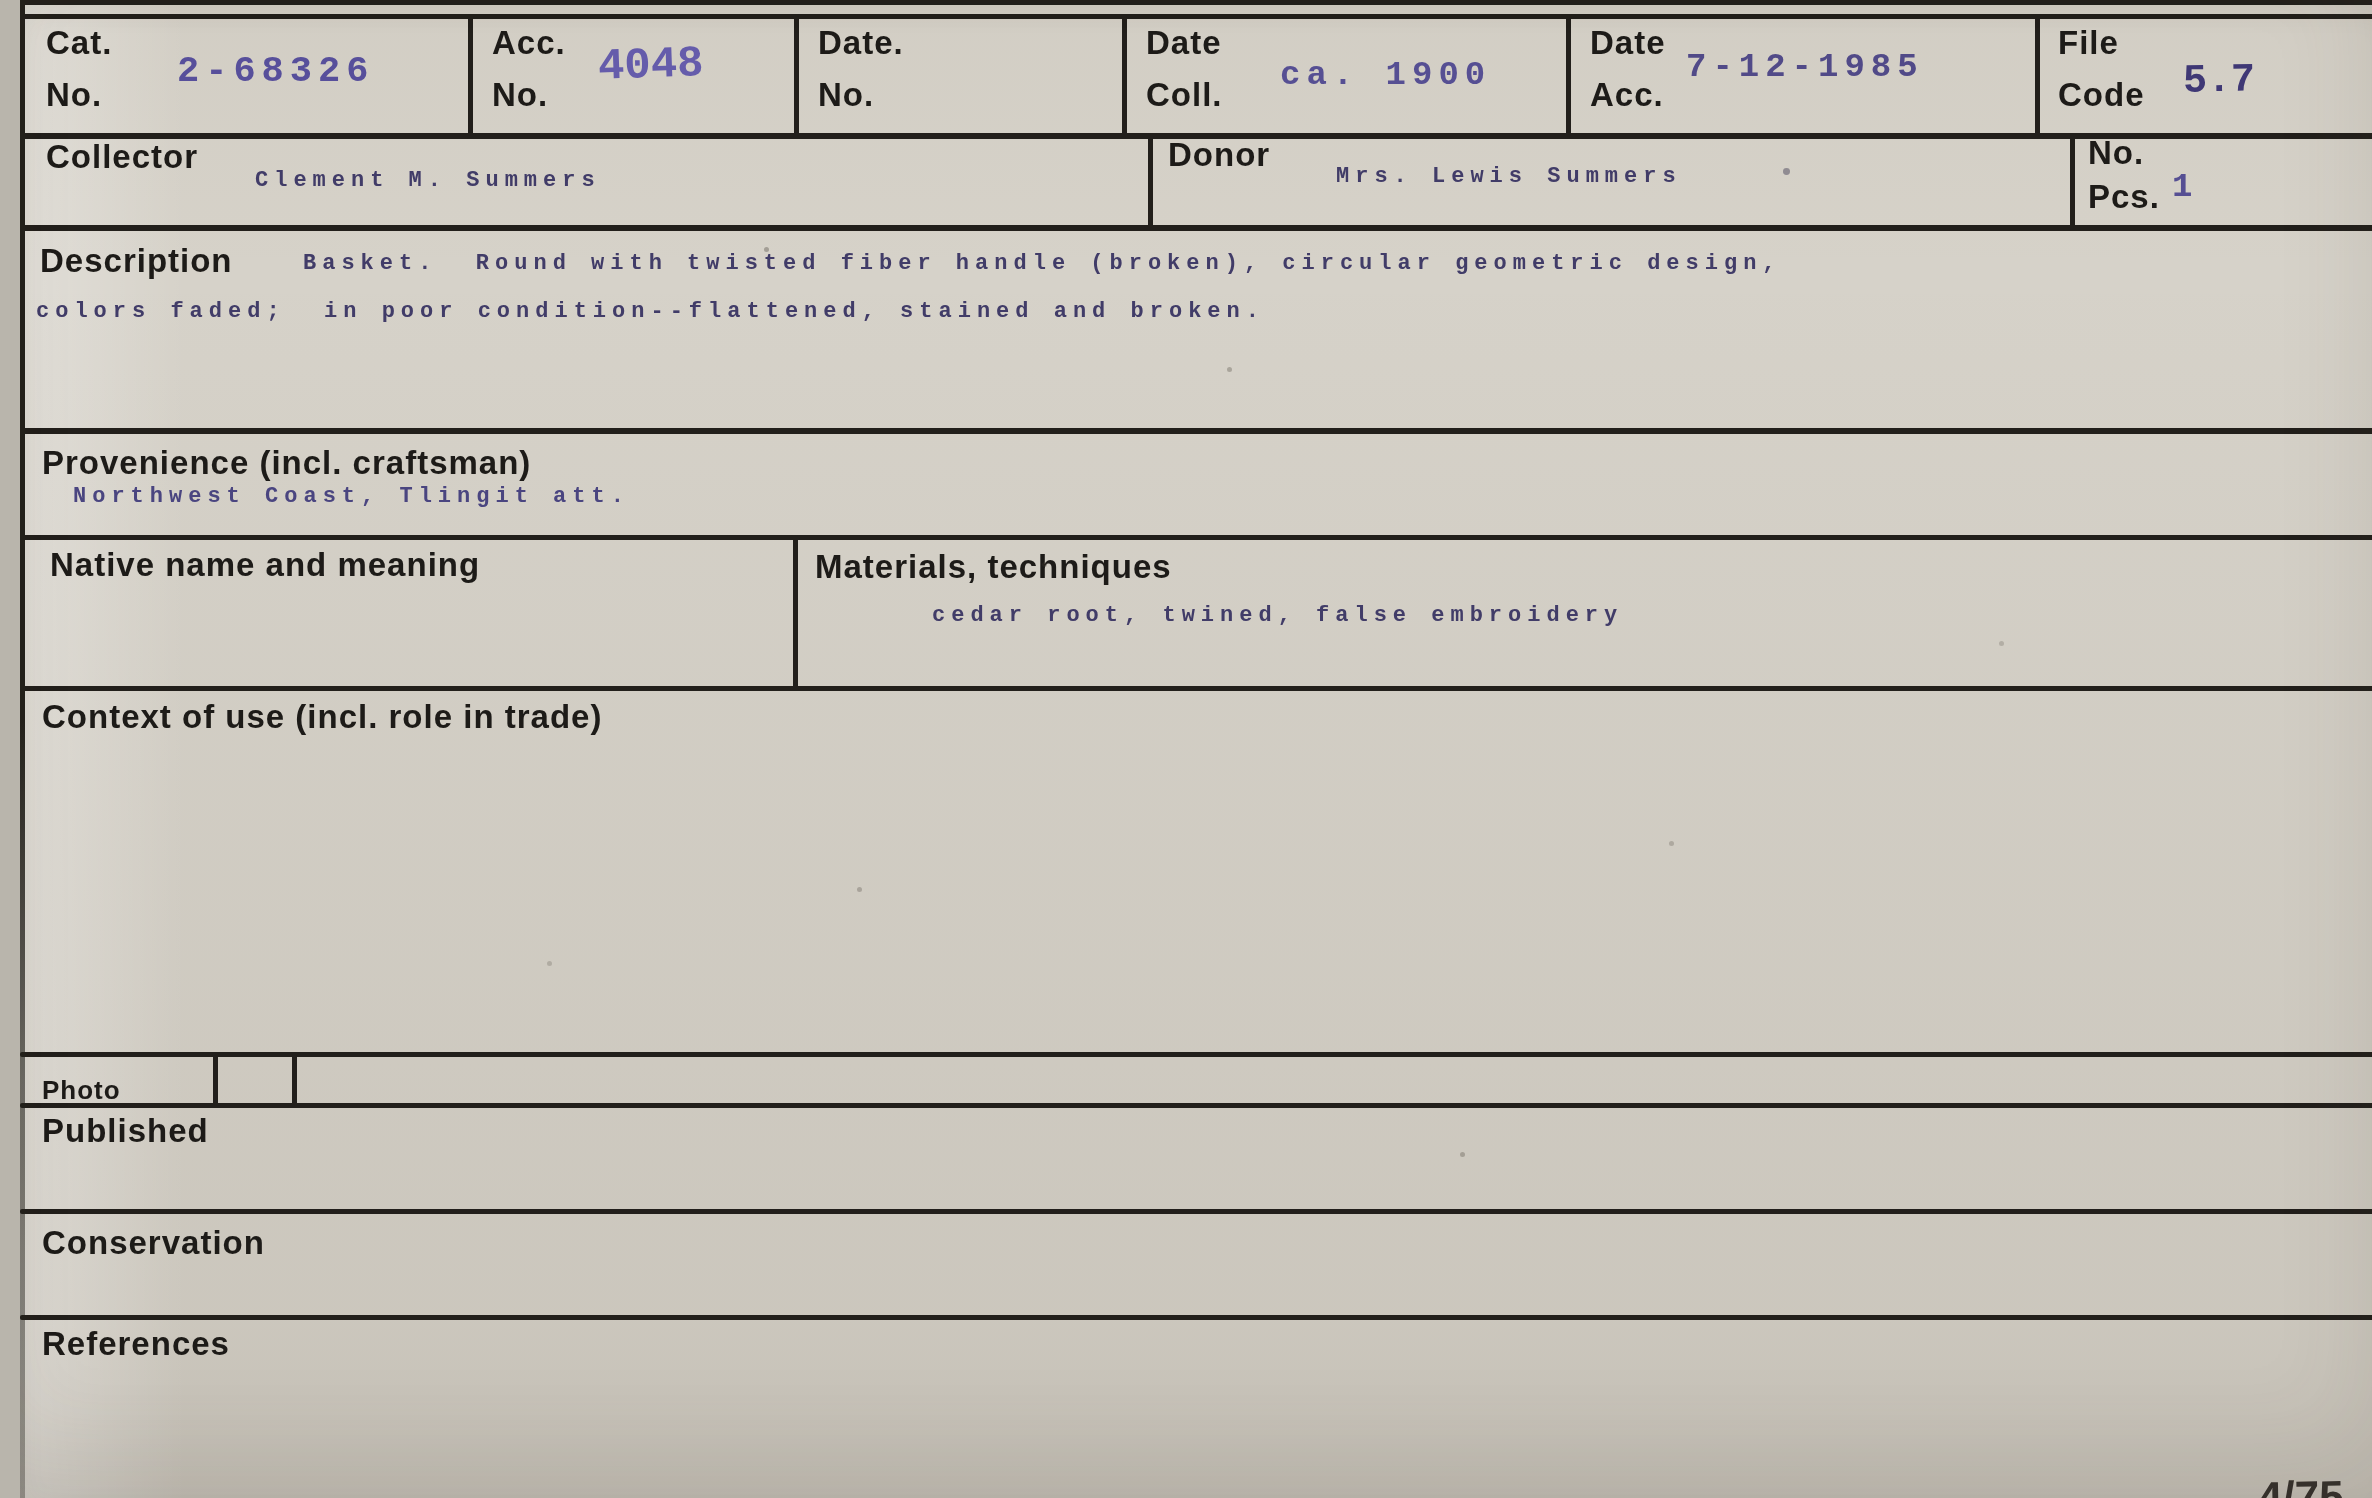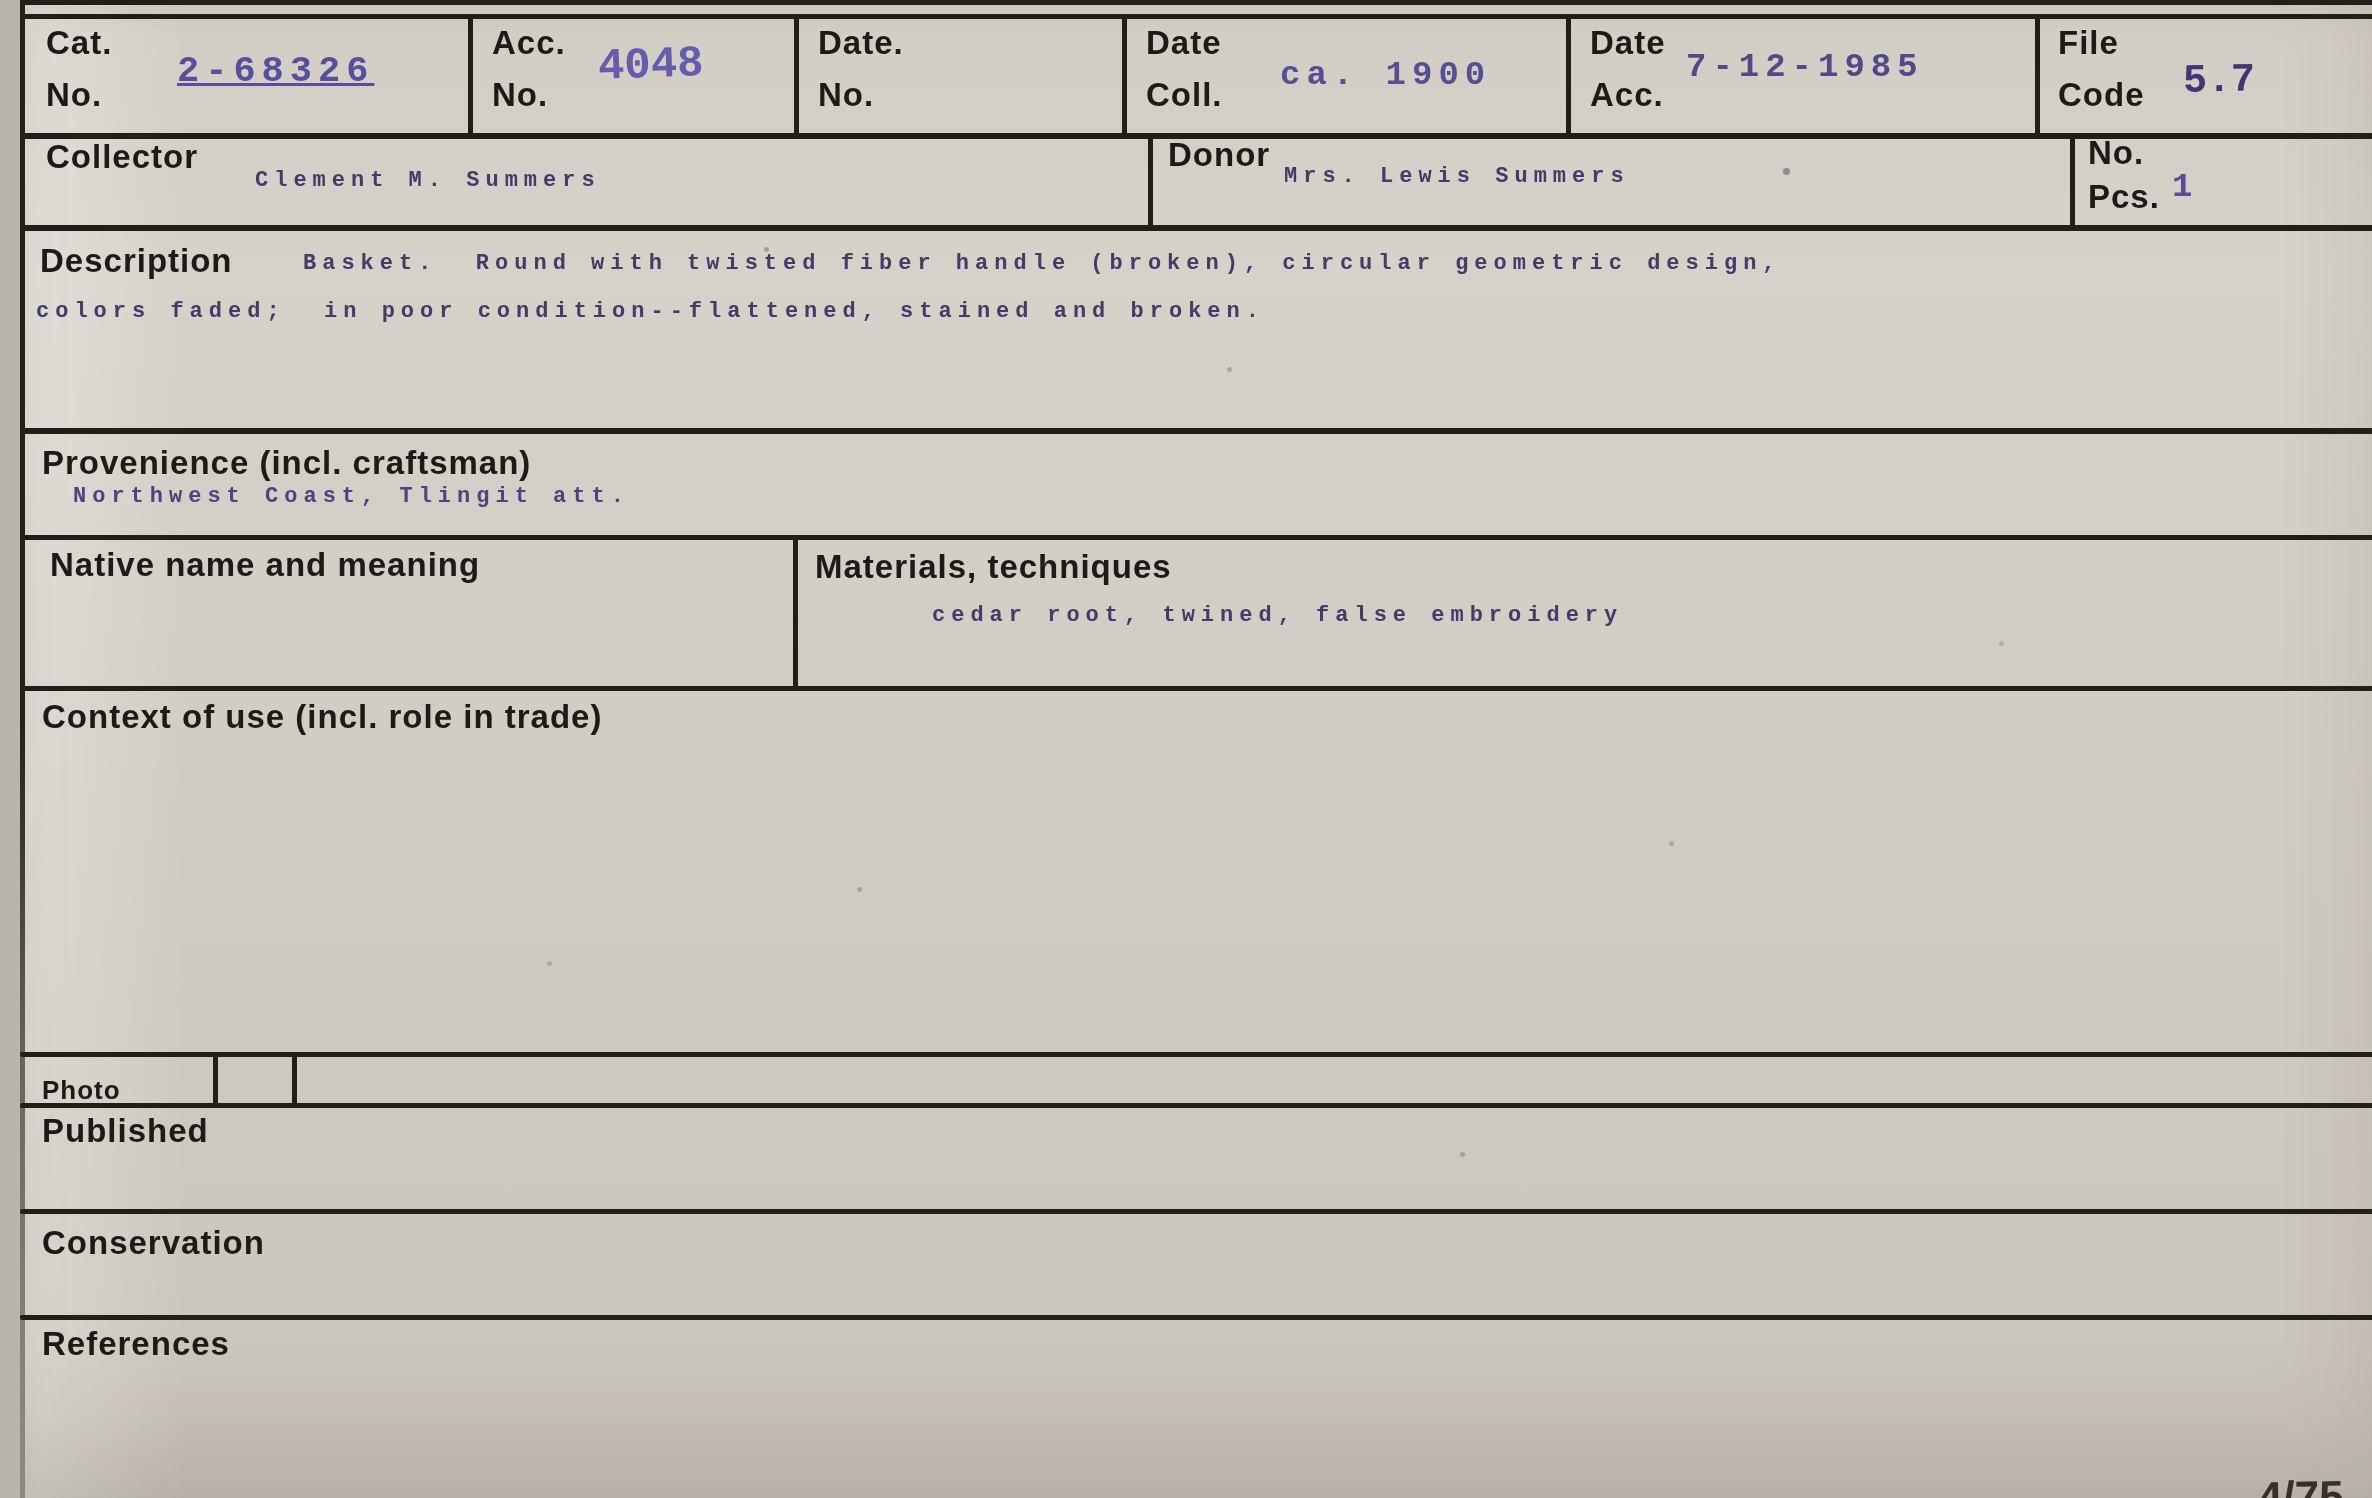--- a/index.html
+++ b/index.html
@@ -63,21 +63,21 @@
   <div class="vl" style="left:1546px;top:14px;height:125px;"></div>
   <div class="vl" style="left:2015px;top:14px;height:125px;"></div>
   <div class="vl" style="left:1128px;top:133px;height:97px;"></div>
   <div class="vl" style="left:2050px;top:133px;height:97px;"></div>
   <div class="vl" style="left:773px;top:535px;height:156px;"></div>
   <div class="vl" style="left:193px;top:1052px;height:56px;"></div>
   <div class="vl" style="left:272px;top:1052px;height:56px;"></div>
 
   <div class="lab" style="left:26px;top:24px;">Cat.</div>
   <div class="lab" style="left:26px;top:76px;">No.</div>
-  <div class="typed" style="left:157px;top:50px;font-size:37px;color:#574f9b;text-decoration:underline;">2-68326</div>
+  <div class="typed" style="left:157px;top:50px;font-size:37px;color:#574f9b;">2-68326</div>
 
   <div class="lab" style="left:472px;top:24px;">Acc.</div>
   <div class="lab" style="left:472px;top:76px;">No.</div>
   <div class="hand" style="left:578px;top:40px;font-size:44px;color:#655cab;transform:rotate(-2deg);">4048</div>
 
   <div class="lab" style="left:798px;top:24px;">Date.</div>
   <div class="lab" style="left:798px;top:76px;">No.</div>
 
   <div class="lab" style="left:1126px;top:24px;">Date</div>
   <div class="lab" style="left:1126px;top:76px;">Coll.</div>
@@ -88,21 +88,21 @@
   <div class="typed" style="left:1666px;top:48px;font-size:34px;color:#514a88;">7-12-1985</div>
 
   <div class="lab" style="left:2038px;top:24px;">File</div>
   <div class="lab" style="left:2038px;top:76px;">Code</div>
   <div class="hand" style="left:2163px;top:58px;font-size:40px;color:#3f3875;transform:rotate(-1deg);">5.7</div>
 
   <div class="lab" style="left:26px;top:138px;">Collector</div>
   <div class="typed" style="left:235px;top:168px;">Clement M. Summers</div>
 
   <div class="lab" style="left:1148px;top:136px;">Donor</div>
-  <div class="typed" style="left:1264px;top:164px;">Mrs. Lewis Summers</div>
+  <div class="typed" style="left:1316px;top:164px;">Mrs. Lewis Summers</div>
 
   <div class="lab" style="left:2068px;top:134px;">No.</div>
   <div class="lab" style="left:2068px;top:178px;">Pcs.</div>
   <div class="typed" style="left:2152px;top:168px;font-size:34px;color:#564f93;">1</div>
 
   <div class="lab" style="left:20px;top:242px;">Description</div>
   <div class="typed" style="left:283px;top:251px;">Basket.  Round with twisted fiber handle (broken), circular geometric design,</div>
   <div class="typed" style="left:16px;top:299px;">colors faded;  in poor condition--flattened, stained and broken.</div>
 
   <div class="lab" style="left:22px;top:444px;">Provenience (incl. craftsman)</div>

